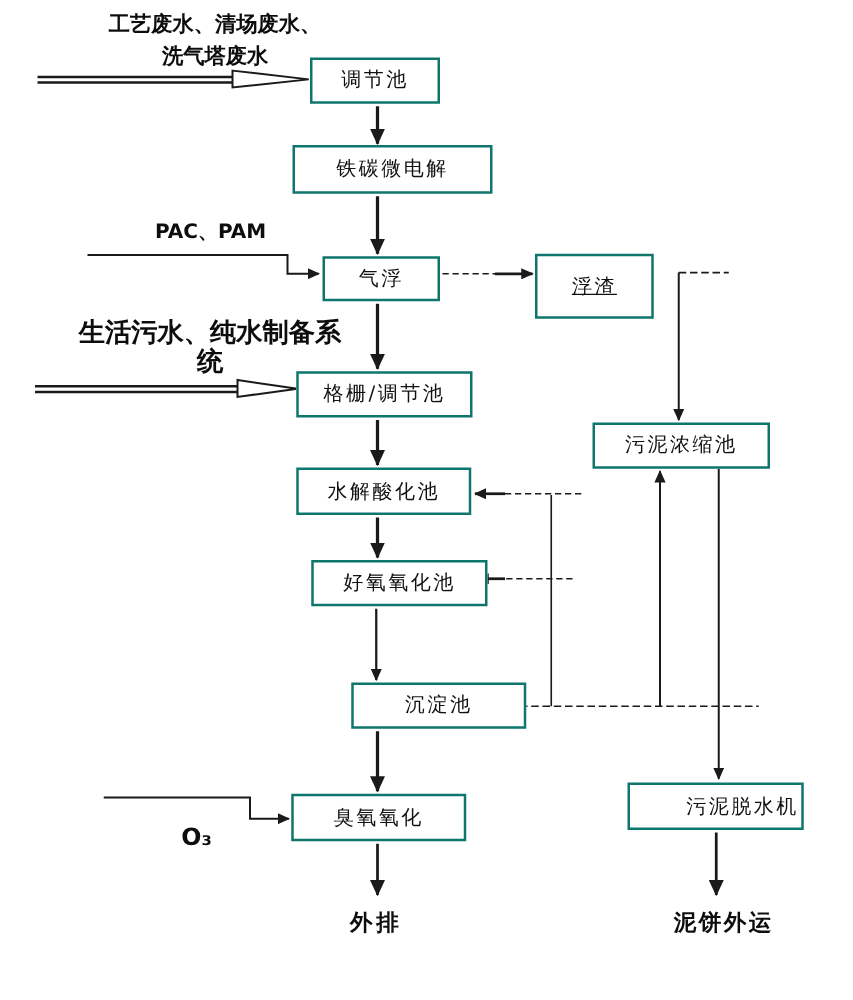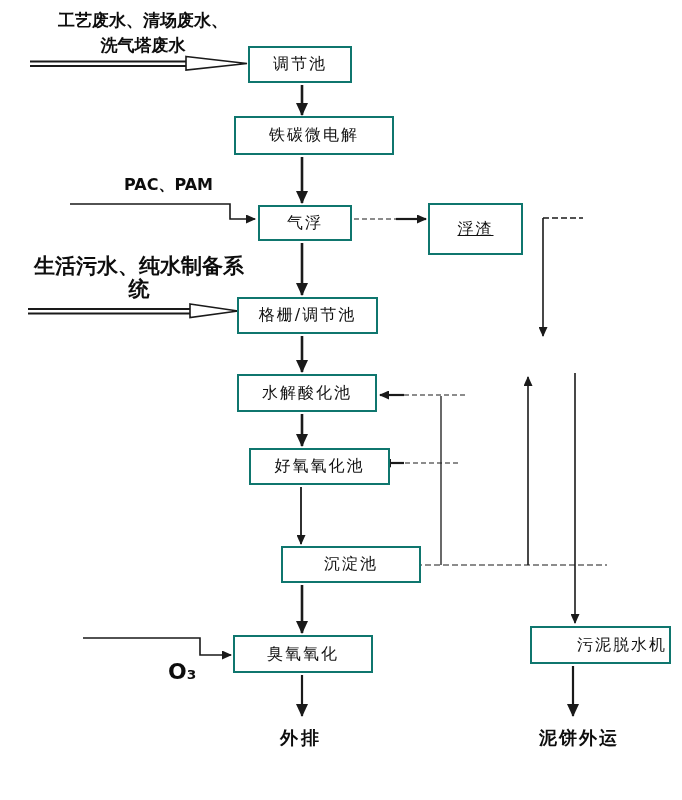--- a/index.html
+++ b/index.html
@@ -36,21 +36,21 @@
     color: #111111;
     z-index: 2;
   }
   .ann {
     position: absolute;
     font-weight: bold;
     color: #0d0d0d;
     z-index: 2;
     white-space: nowrap;
   }
-  .ann.multiline { white-space: normal; }
+  .ann.multiline { white-space: normal; margin-left: 29px; }
   svg { display: block; }
 </style>
 </head>
 <body>
 
 <div class="canvas">
 
   <svg class="layer" width="682" height="800" viewBox="0 0 682 800">
     <defs>
       <marker id="ahBig" markerUnits="userSpaceOnUse" markerWidth="13" markerHeight="12" refX="12" refY="6" orient="auto">
@@ -119,21 +119,21 @@
     <div>工艺废水、清场废水、</div>
     <div>洗气塔废水</div>
   </div>
 
   <div class="ann" style="left:124px; top:175px; font-size:16px;">PAC、PAM</div>
 
   <div class="ann multiline" style="left:28px; top:255px; width:222px; text-align:center; font-size:21px; line-height:23px;">
     <div>生活污水、纯水制备系统</div>
   </div>
 
-  <div class="ann" style="left:168px; top:659px; font-size:22px;">O₃</div>
+  <div class="ann" style="left:145px; top:659px; font-size:19px;">O₃</div>
 
   <div class="ann" style="left:280px; top:726px; font-size:18px; letter-spacing:3px;">外排</div>
 
   <div class="ann" style="left:539px; top:726px; font-size:18px; letter-spacing:2px;">泥饼外运</div>
 
   <div class="node" style="left:248px; top:46px; width:104px; height:37px;">
     <span>调节池</span>
   </div>
 
   <div class="node" style="left:234px; top:116px; width:160px; height:39px;">
@@ -145,34 +145,37 @@
   </div>
 
   <div class="node" style="left:428px; top:203px; width:95px; height:52px;text-decoration:underline;">
     <span>浮渣</span>
   </div>
 
   <div class="node" style="left:237px; top:297px; width:141px; height:37px;">
     <span>格栅/调节池</span>
   </div>
 
+  <div class="node" style="left:474px; top:338px; width:142px; height:37px;">
+    <span>污泥浓缩池</span>
+  </div>
 
   <div class="node" style="left:237px; top:374px; width:140px; height:38px;">
     <span>水解酸化池</span>
   </div>
 
   <div class="node" style="left:239px; top:448px; width:141px; height:37px;margin-left:10px;">
     <span>好氧氧化池</span>
   </div>
 
   <div class="node" style="left:238px; top:546px; width:140px; height:37px;margin-left:43px;">
     <span>沉淀池</span>
   </div>
 
   <div class="node" style="left:233px; top:635px; width:140px; height:38px;">
     <span>臭氧氧化</span>
   </div>
 
-  <div class="node" style="left:530px; top:626px; width:141px; height:38px;padding-left:43px;">
+  <div class="node" style="left:502px; top:626px; width:141px; height:38px;padding-left:43px;">
     <span>污泥脱水机</span>
   </div>
 
 </div>
 
 </body></html>

